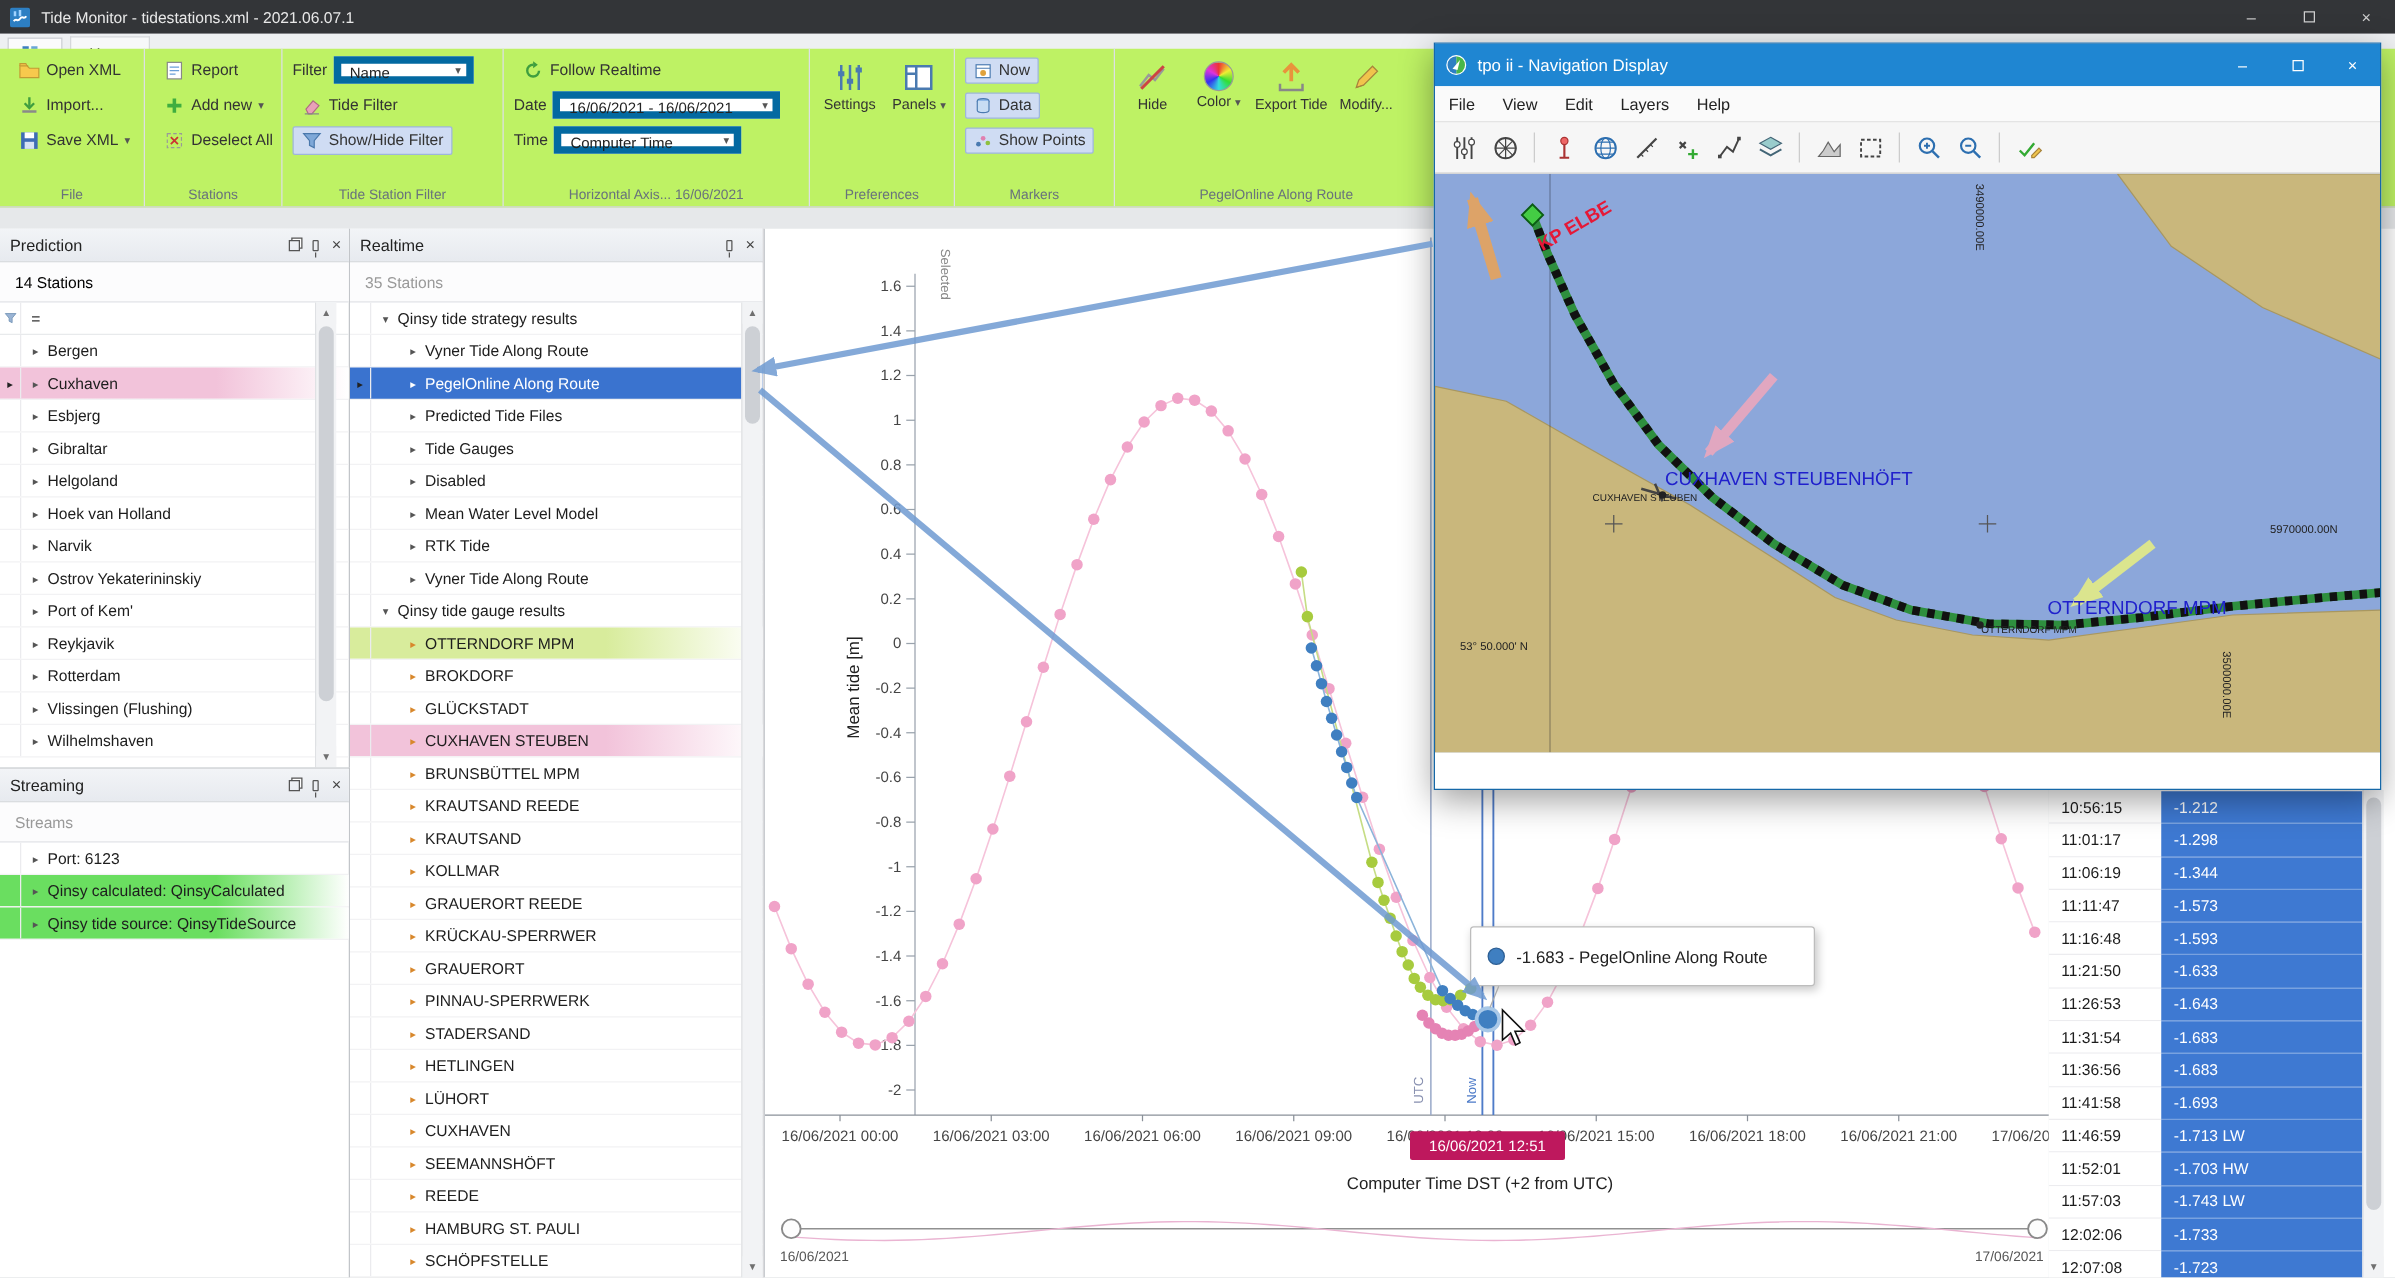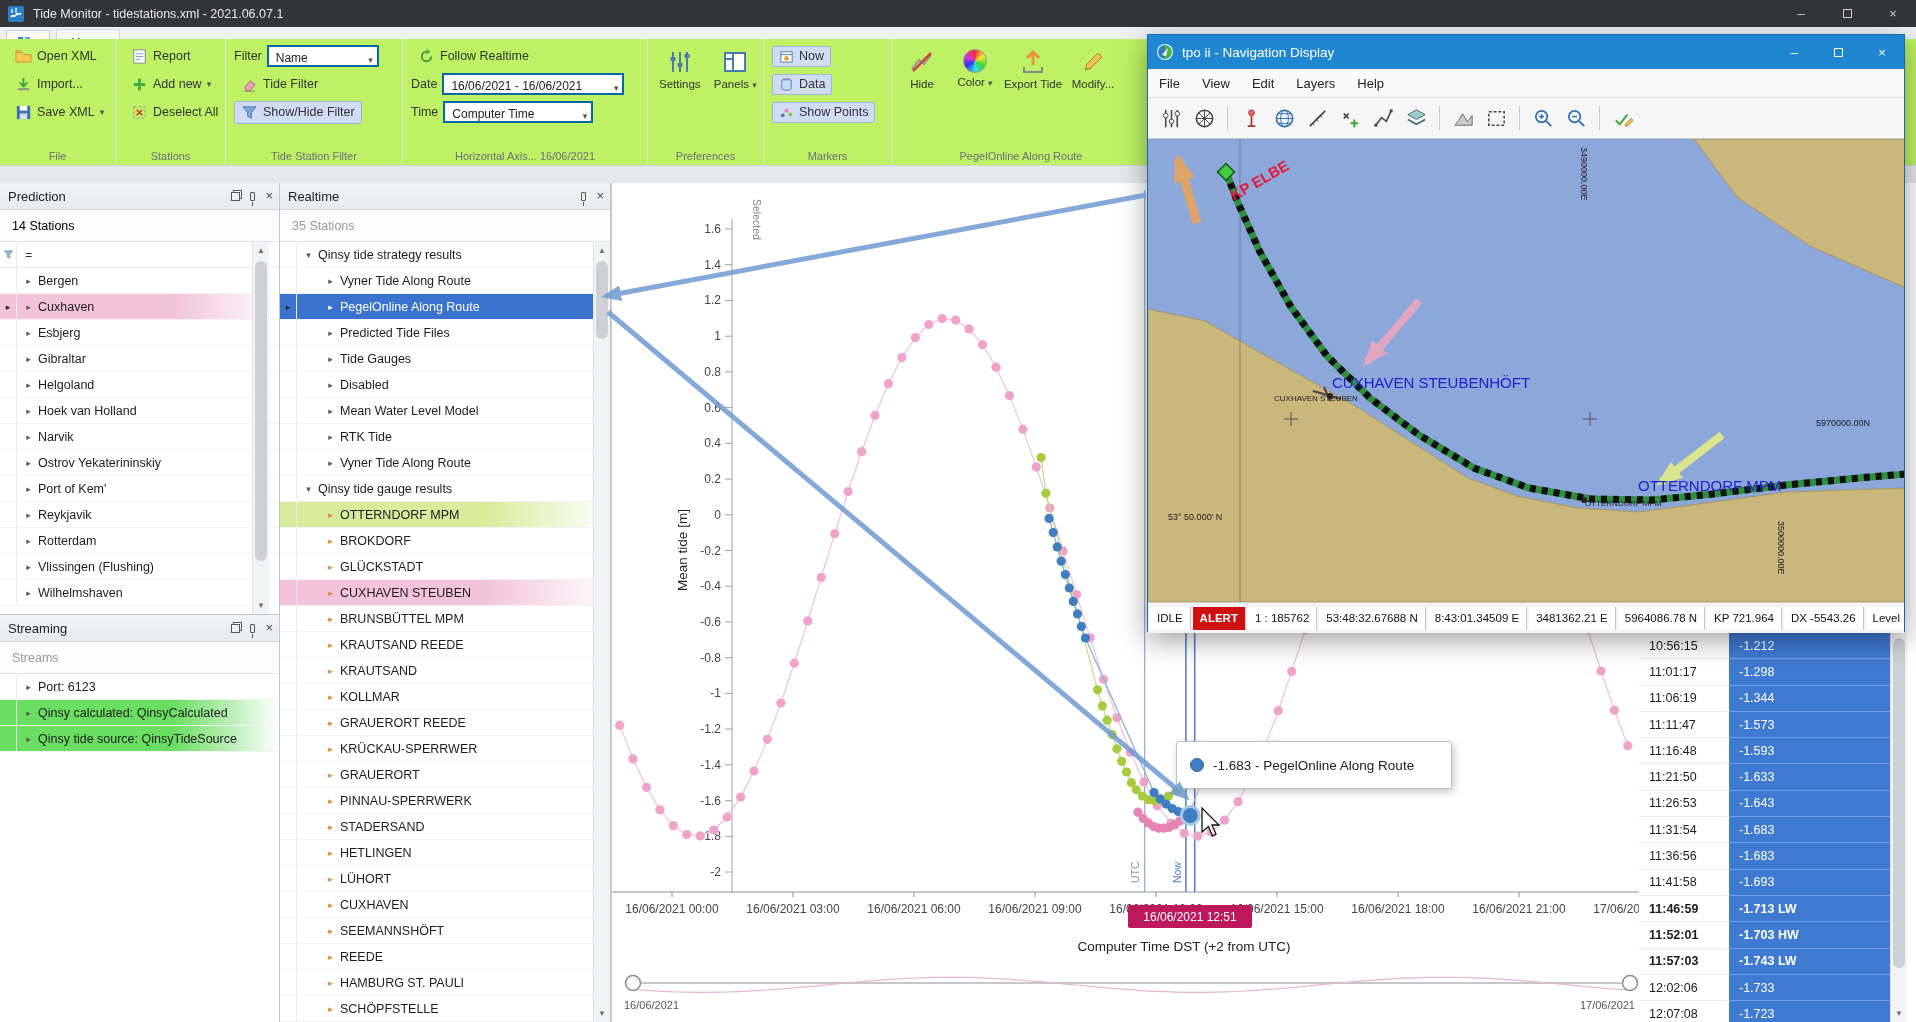--- a/index.html
+++ b/index.html
@@ -17,21 +17,21 @@
 .appbtn .car{font-size:8px;color:#555}
 .tab{position:absolute;left:56px;top:2px;width:64px;height:27px;background:#f7f8f9;border:1px solid #d5d8db;border-bottom:none;display:flex;align-items:center;justify-content:center;font-size:12.5px;color:#222}
 #ribbon{position:absolute;left:0;top:39px;width:1916px;height:127px;background:#bef264;border-bottom:1px solid #d2d5d8}
 .rgroup{position:absolute;top:0;height:126px;border-right:1px solid #dde0e4;padding-top:3px}
 .gcap{position:absolute;bottom:3px;left:0;right:0;text-align:center;font-size:11px;color:#68727c;white-space:nowrap}
 .rrow{display:flex;align-items:center;height:28px;padding-left:8px;gap:5px}
 .sbtn{display:flex;align-items:center;gap:5px;padding:2px 6px;border:1px solid transparent;border-radius:2px;font-size:12.5px;color:#333;white-space:nowrap}
 .sbtn svg,.sbtn .csq{width:17px;height:17px;flex:none}
 .toggled{background:#cfdcf3;border-color:#9eb6dc}
 .rlabel{font-size:12.5px;color:#333}
-.combo{height:22px;background:#fff;border:2px solid #0369a1;font-size:12px;display:flex;align-items:flex-end;padding:0 4px 0 7px;color:#222;white-space:nowrap}
+.combo{height:22px;background:#fff;border:6px solid #0369a1;font-size:12px;display:flex;align-items:flex-start;padding:0 4px 0 7px;color:#222;white-space:nowrap}
 .combo .car{margin-left:auto;color:#555;font-size:9px;padding-left:6px}
 .bigrow{display:flex;padding-left:4px}
 .bigbtn{width:58px;display:flex;flex-direction:column;align-items:center;gap:3px;padding-top:7px;font-size:11.5px;color:#333;text-align:center;line-height:1.12}
 .bigbtn svg{width:26px;height:26px}
 .colorwheel{width:24px;height:24px;border-radius:50%;background:conic-gradient(#e33,#ee3,#3d3,#3dd,#33e,#d3d,#e33);border:1px solid #999}
 .car9{font-size:9px;color:#555}
 
 .panel{position:absolute;background:#fff;border-right:1px solid #c2c5c9}
 .phead{height:27px;background:linear-gradient(#f2f4f7,#e7eaef);border-bottom:1px solid #cfd3d8;display:flex;align-items:center;padding:0 6px 0 8px;font-size:13px;color:#222}
 .phico{margin-left:auto;display:flex;gap:10px;align-items:center}
@@ -51,21 +51,21 @@
 .lab{padding-left:2px}
 
 .sb{position:absolute;width:17px;background:#f2f3f5;border-left:1px solid #dfe1e4}
 .sbbtn{position:absolute;left:0;width:16px;height:17px;background:#f2f3f5;color:#707070;font-size:8px;display:flex;align-items:center;justify-content:center}
 .sbthumb{position:absolute;left:2px;width:12px;background:#cdd0d5;border-radius:6px}
 
 #tablep{position:absolute;left:1639px;top:183px;width:277px;height:839px;background:#fff;overflow:hidden}
 .trow{height:26.3px;display:flex}
 .tc-time{width:90px;padding-left:10px;display:flex;align-items:center;font-size:12.5px;color:#1c1c1c;border-bottom:1px solid #ececef;background:#fff}
 .tc-val{width:161px;padding-left:10px;display:flex;align-items:center;font-size:12.5px;background:#3e79d2;color:#fff;border-bottom:1px solid rgba(255,255,255,.3)}
-.trow.b .tc-time,.trow.b .tc-val{font-weight:bold}
+.trow.b .tc-time,.trow.b .tc-val{font-weight:normal}
 
 #chartp{position:absolute;left:611px;top:183px;width:1028px;height:839px;background:#fff;border-left:1px solid #c9ccd0}
 #chartp svg text{font-family:"Liberation Sans",sans-serif}
 #timebadge{position:absolute;left:1128px;top:905px;width:124px;height:23px;background:#be185d;color:#fff;font-size:12px;display:flex;align-items:center;justify-content:center;z-index:22;border-radius:2px}
 #tooltip{position:absolute;left:1176px;top:741px;width:276px;height:48px;background:#fff;border:1px solid #bdbdbd;border-radius:3px;box-shadow:2px 3px 8px rgba(0,0,0,.22);display:flex;align-items:center;gap:9px;padding-left:13px;z-index:20;font-size:13.5px;color:#222}
 #tooltip .dot{width:14px;height:14px;border-radius:50%;background:#3f7fc1;border:1px solid #2d5f94;flex:none}
 
 #nav{position:absolute;left:1147px;top:34px;width:758px;height:598px;background:#fff;z-index:50;box-shadow:0 8px 26px rgba(0,0,0,.38);border:1px solid #1668a8}
 #navtitle{height:34px;background:#1f86d2;display:flex;align-items:center;color:#fff;font-size:13.5px;padding-left:8px;gap:8px}
 #navtitle .wbtns{margin-left:auto;display:flex}
@@ -1102,32 +1102,20 @@
         <text x="126" y="262" font-size="8" fill="#222">CUXHAVEN STEUBEN</text>
         <text x="437" y="367" font-size="8" fill="#222">OTTERNDORF MPM</text>
         <text x="184" y="249" font-size="15" fill="#2020cc">CUXHAVEN STEUBENHÖFT</text>
         <text x="490" y="352" font-size="15" fill="#2020cc">OTTERNDORF MPM</text>
         <text x="20" y="381" font-size="9" fill="#222">53° 50.000' N</text>
         <text x="668" y="287" font-size="9" fill="#222">5970000.00N</text>
         <text x="433" y="8" transform="rotate(90 433 8)" font-size="9" fill="#222">3490000.00E</text>
         <text x="630" y="382" transform="rotate(90 630 382)" font-size="9" fill="#222">3500000.00E</text>
       </svg>
     </div>
-    <div id="navstatus">
-        <span class="scell">IDLE</span>
-        <span class="scell alert">ALERT</span>
-        <span class="scell">1 : 185762</span>
-        <span class="scell">53:48:32.67688 N</span>
-        <span class="scell">8:43:01.34509 E</span>
-        <span class="scell">3481362.21 E</span>
-        <span class="scell">5964086.78 N</span>
-        <span class="scell">KP 721.964</span>
-        <span class="scell">DX -5543.26</span>
-        <span class="scell">Level</span>
-      </div>
   </div>
 
   <svg id="overlay">
     <defs>
       <marker id="m-bl" markerUnits="userSpaceOnUse" markerWidth="20" markerHeight="16" refX="15" refY="8" orient="auto">
           <path d="M0 0L20 8L0 16Z" fill="#6f9bd2"></path>
         </marker>
     </defs>
     <line x1="1146" y1="195" x2="606" y2="296" stroke="#6f9bd2" stroke-width="5" opacity="0.85" marker-end="url(#m-bl)"></line>
     <line x1="608" y1="312" x2="1186" y2="797" stroke="#6f9bd2" stroke-width="5" opacity="0.85" marker-end="url(#m-bl)"></line>

